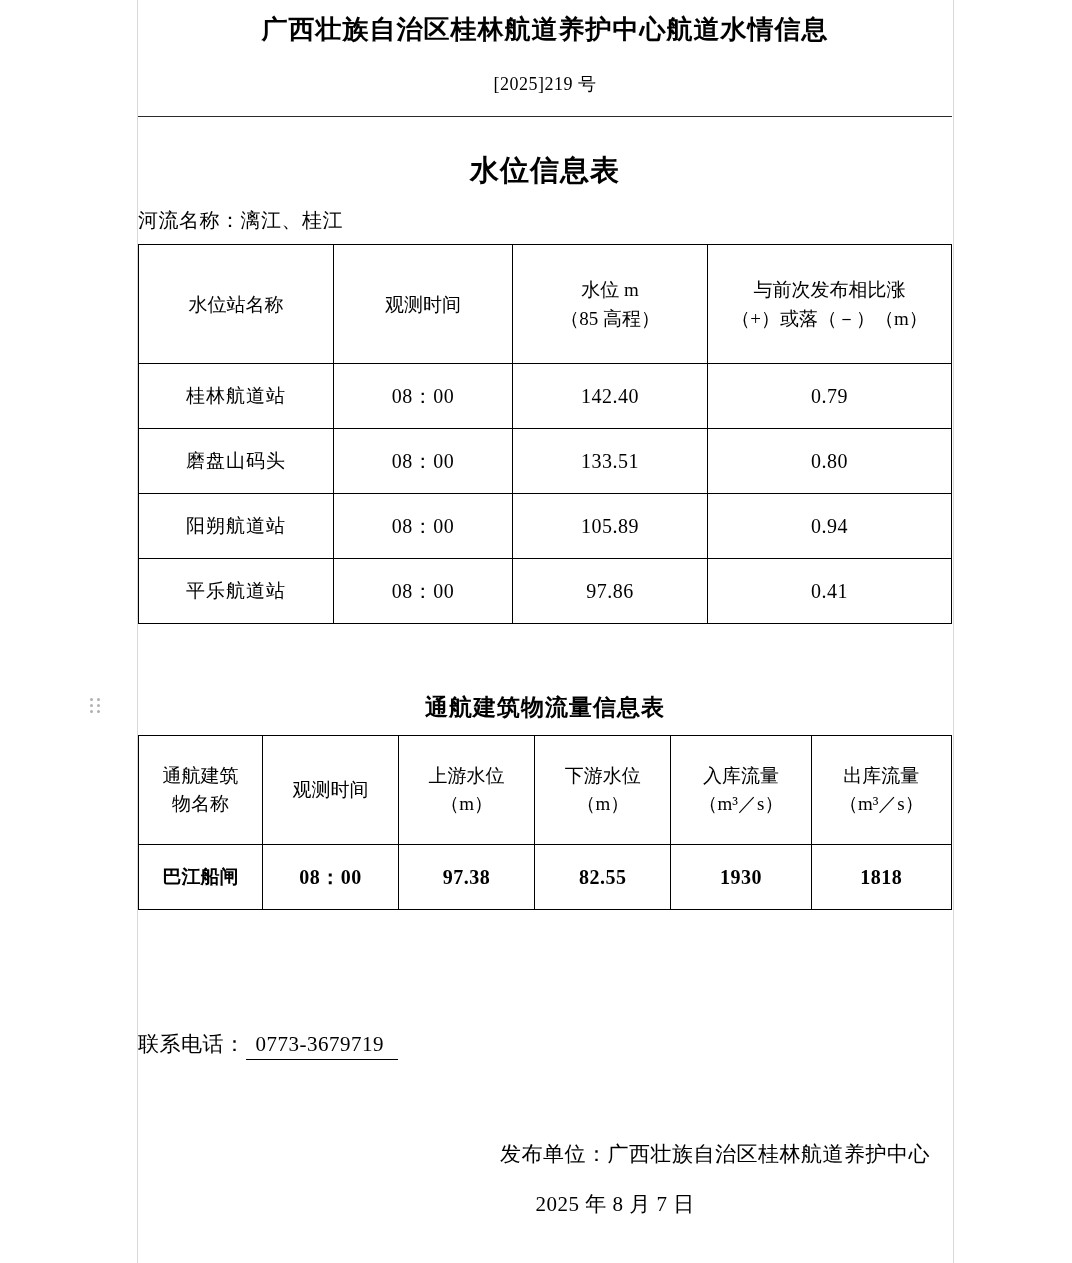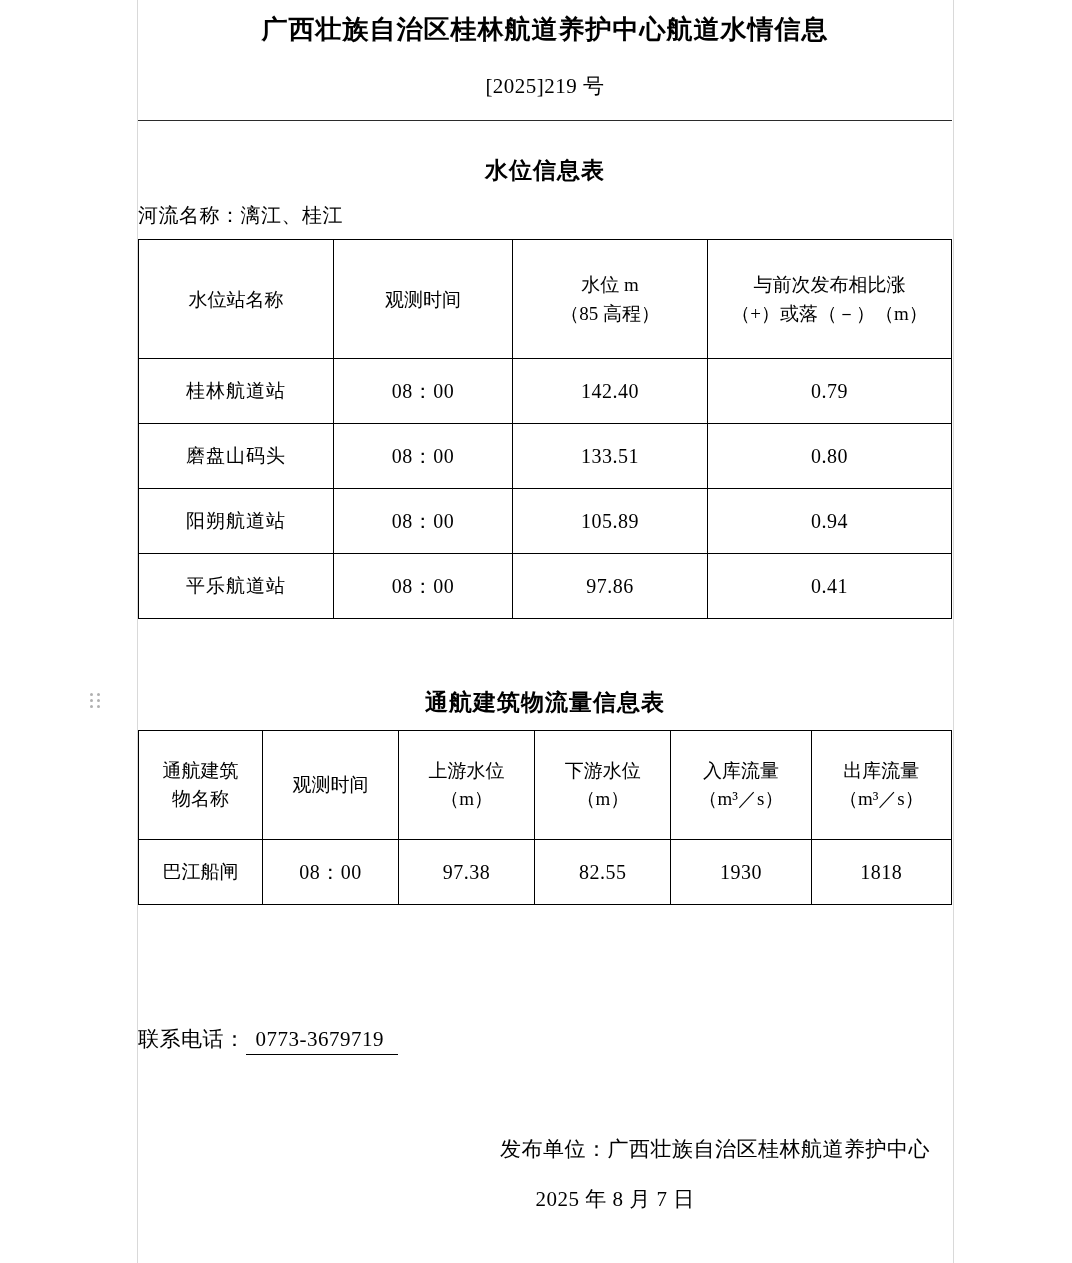--- a/index.html
+++ b/index.html
@@ -38,34 +38,34 @@
     text-align: center;
     font-size: 26px;
     font-weight: bold;
     letter-spacing: 1px;
     margin-top: 12px;
     line-height: 1.4;
   }
 
   .doc-number {
     text-align: center;
-    font-size: 21px;
+    font-size: 18px;
     margin-top: 24px;
     letter-spacing: 0.5px;
   }
 
   .rule {
     border: none;
     border-top: 1px solid #2b2b2b;
     margin: 20px 0 0 0;
   }
 
   .section-title {
     text-align: center;
-    font-size: 23px;
+    font-size: 29px;
     font-weight: bold;
     letter-spacing: 1px;
     margin-top: 34px;
   }
 
   .river-line {
     font-size: 20px;
     margin-top: 16px;
     margin-bottom: 10px;
     letter-spacing: 0.5px;
@@ -133,20 +133,21 @@
   }
 
   .tbl-lock th {
     font-size: 19px;
     height: 96px;
     line-height: 1.5;
   }
   .tbl-lock td {
     font-size: 19px;
     height: 52px;
+    font-weight: bold;
   }
   .tbl-lock .num { font-size: 20px; letter-spacing: 0.5px; }
   .lc-a { width: 15%; }
   .lc-b { width: 16.5%; }
   .lc-c { width: 16.5%; }
   .lc-d { width: 16.5%; }
   .lc-e { width: 17%; }
   .lc-f { width: 17%; }
 
   .contact {

